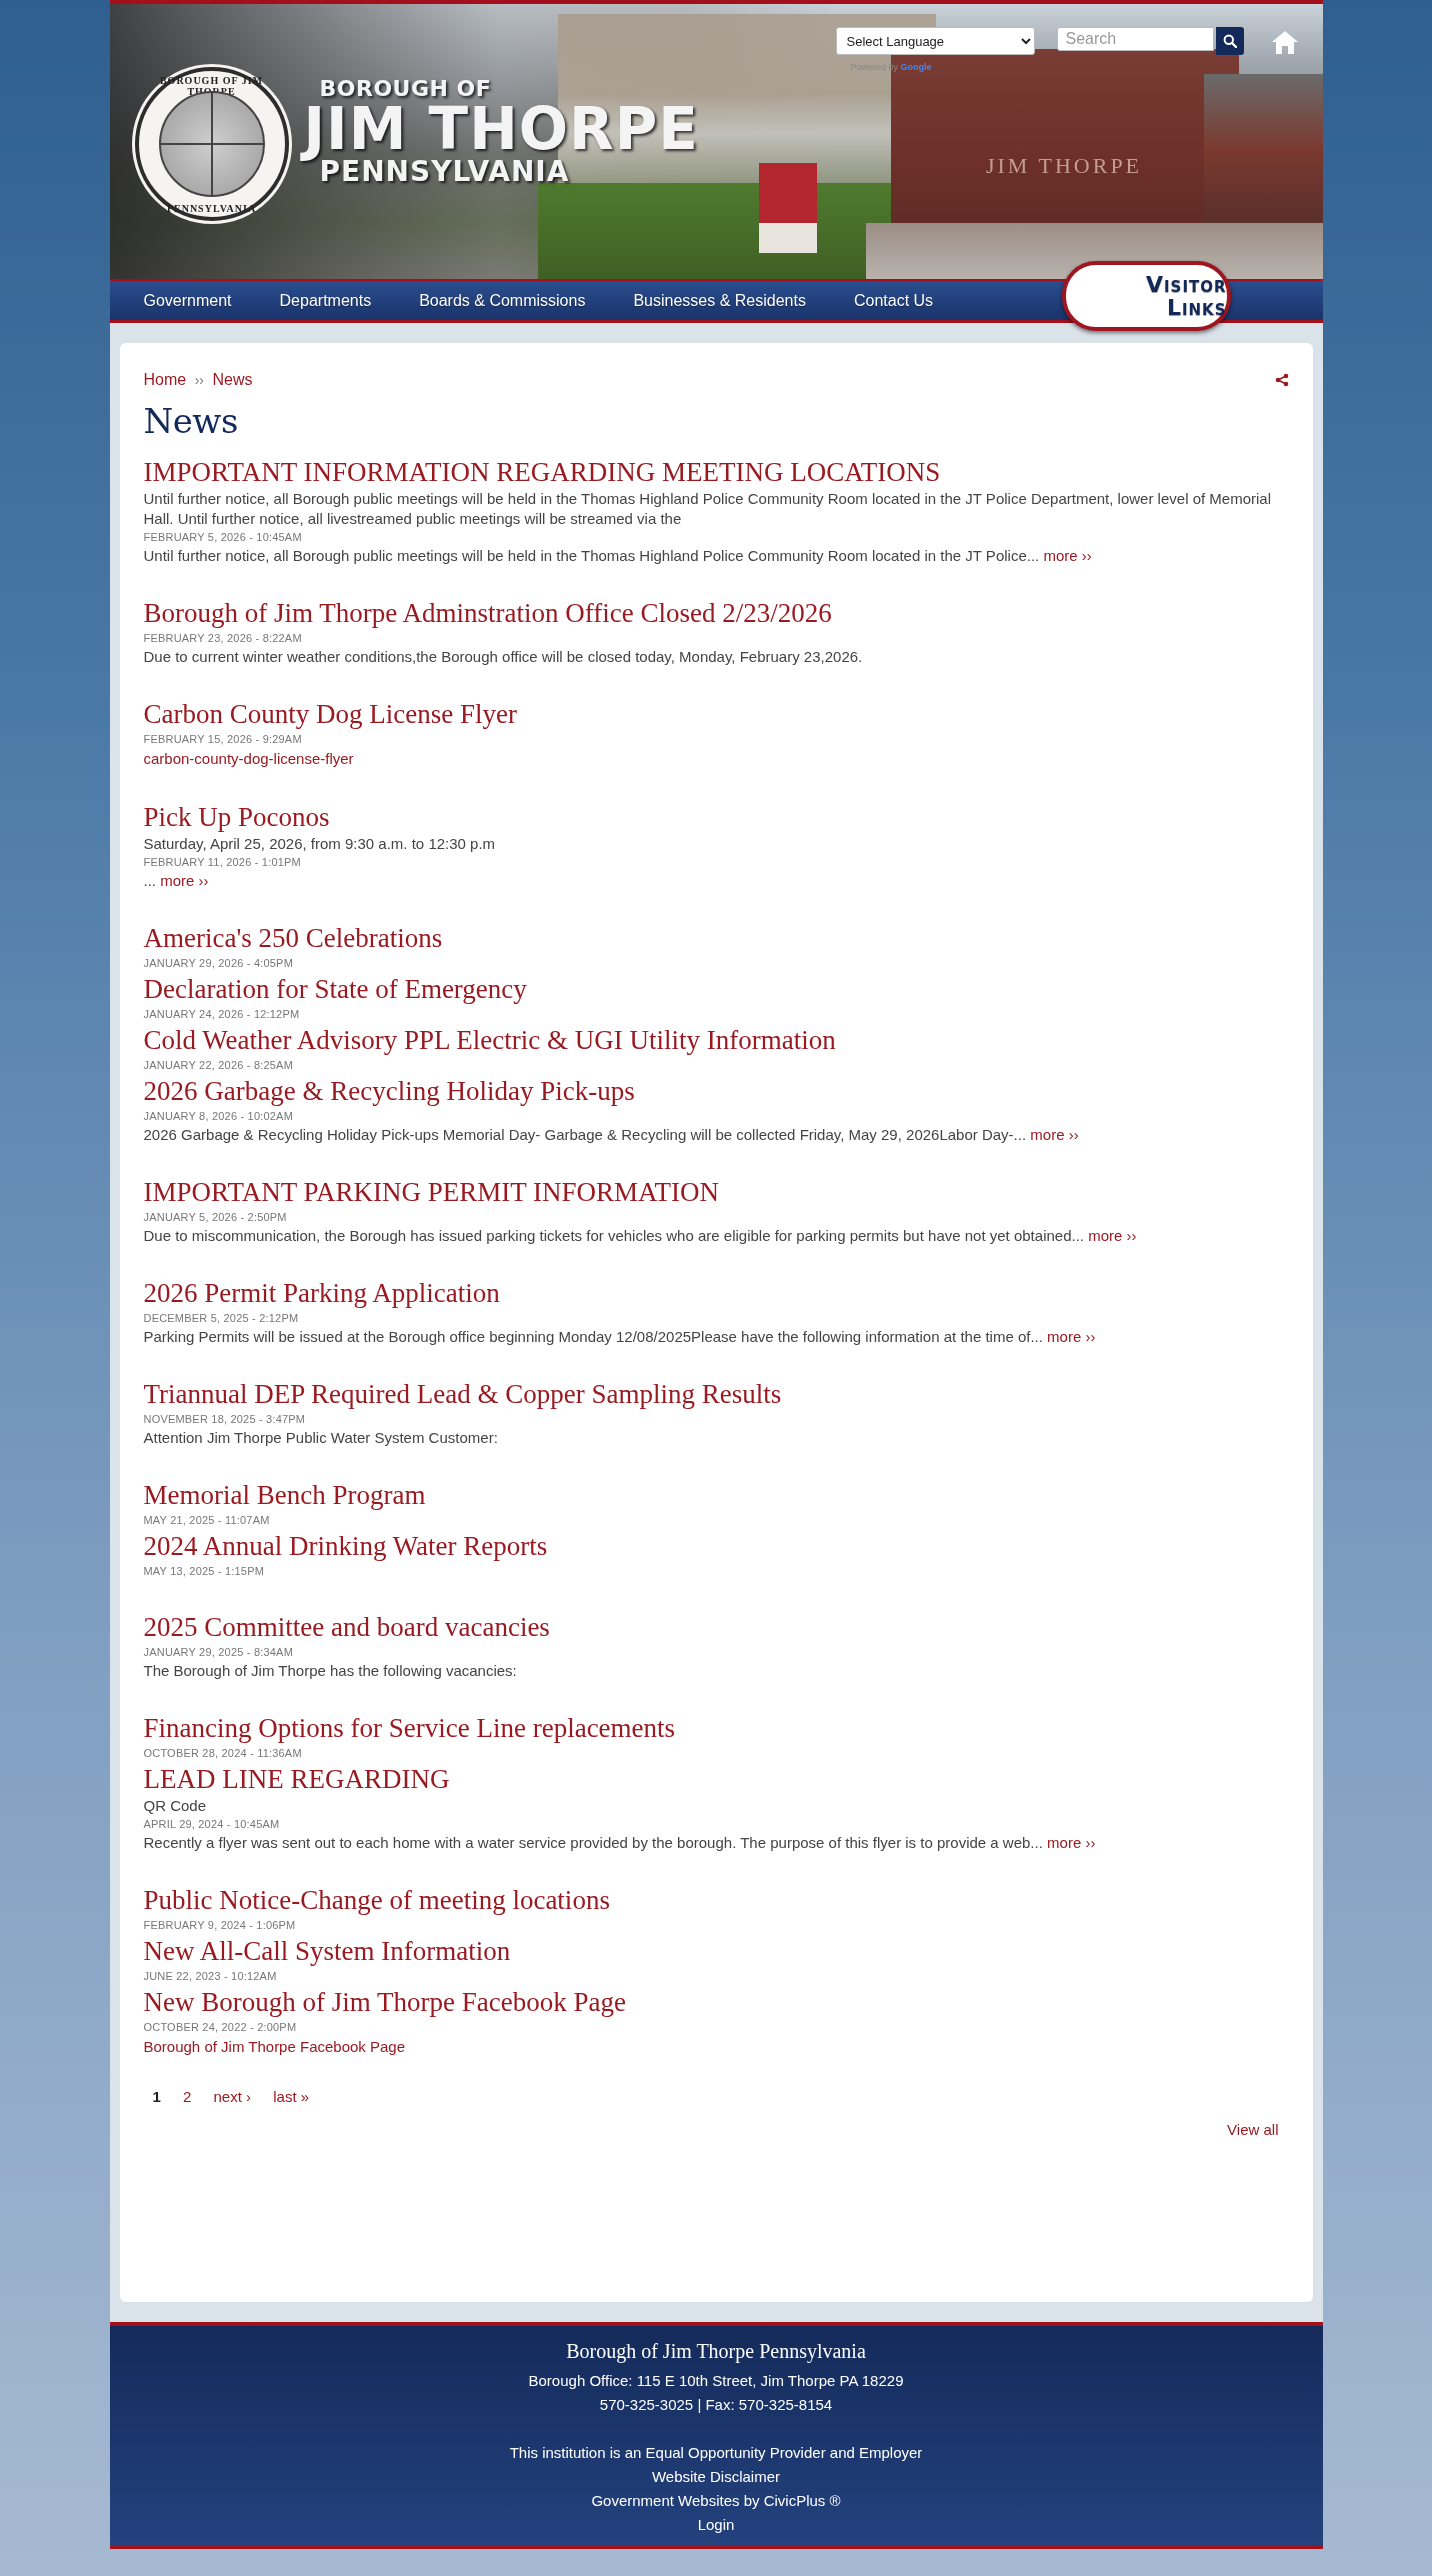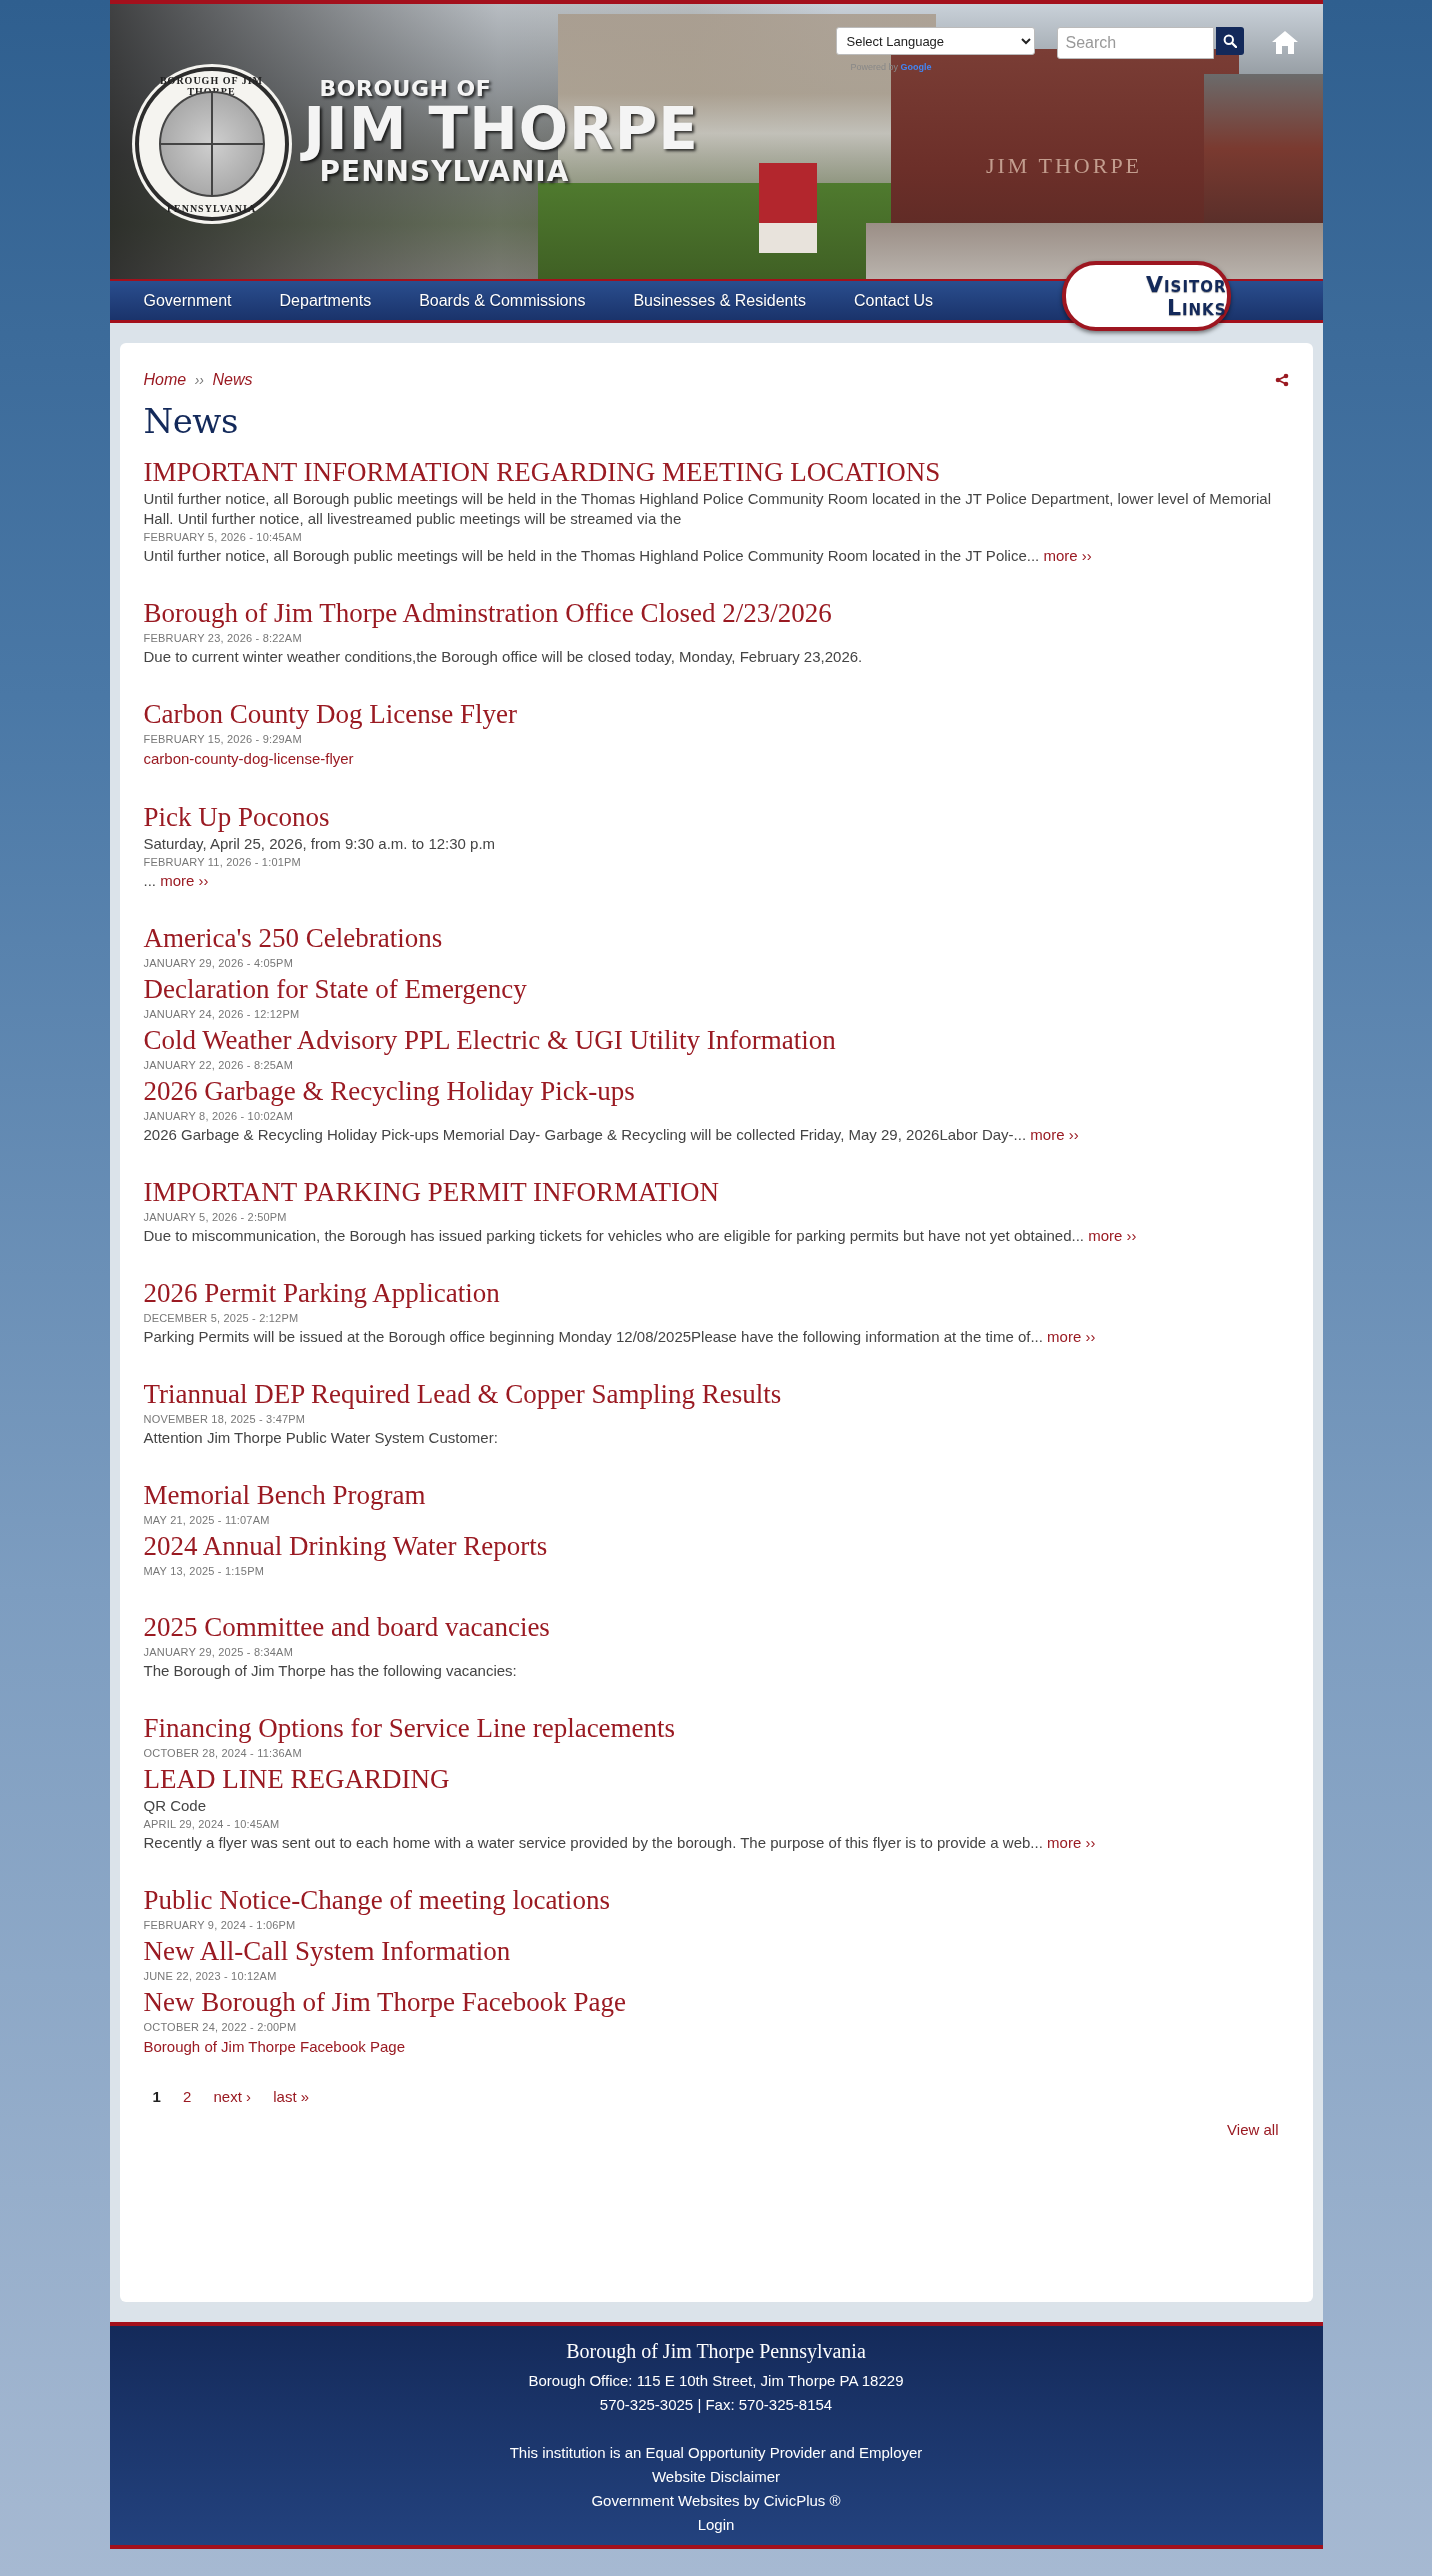--- a/index.html
+++ b/index.html
@@ -72,21 +72,21 @@
   .title-big { font-family: "DejaVu Sans", sans-serif; font-weight: bold; font-size: 58px; line-height: 60px; letter-spacing: 1px; margin-top: -2px; }
   .title-state { font-family: "DejaVu Sans", sans-serif; font-weight: bold; font-size: 28px; margin-left: 16px; margin-top: -4px; letter-spacing: 1px; }
 
   .lang-select {
     position: absolute; left: 726px; top: 23px; width: 199px; height: 28px;
     font-family: "Liberation Sans", sans-serif; font-size: 13px; color: #222;
     background: #fff; border: 1px solid #bbb; border-radius: 3px; padding: 0 6px;
   }
   .powered { position: absolute; left: 741px; top: 58px; font-size: 9px; color: #888; }
   .powered .g { color: #4285f4; font-weight: bold; }
-  .search-box { position: absolute; left: 947px; top: 23px; width: 157px; height: 32px; background: #fff; border-radius: 3px 0 0 3px; border: 1px solid #bbb; }
+  .search-box { position: absolute; left: 947px; top: 23px; width: 157px; height: 24px; background: #fff; border-radius: 3px 0 0 3px; border: 1px solid #bbb; }
   .search-box input { width: 100%; height: 100%; border: none; padding: 0 8px; font-size: 16px; font-family: "Liberation Sans", sans-serif; color: #333; background: transparent; outline: none; }
   .search-box input::placeholder { color: #999; }
   .search-btn { position: absolute; left: 1106px; top: 23px; width: 28px; height: 28px; background: #13295a; border-radius: 0 3px 3px 0; display: flex; align-items: center; justify-content: center; }
   .home-btn { position: absolute; left: 1160px; top: 24px; width: 30px; height: 28px; display: flex; align-items: center; justify-content: center; }
 
   
   .nav {
     height: 44px; position: relative;
     background: linear-gradient(180deg, #2a4e8e 0%, #1a336b 100%);
     border-top: 2px solid #a3101c; border-bottom: 3px solid #a3101c;
@@ -97,21 +97,21 @@
     position: absolute; right: 44px; top: -20px; width: 169px; height: 70px;
     background: #fff; border: 4px solid #9d1620; border-radius: 34px;
     display: flex; flex-direction: column; align-items: flex-end; justify-content: center;
     box-shadow: 0 2px 4px rgba(0,0,0,.5); z-index: 3;
   }
   .visitor-btn span { font-family: "DejaVu Sans", sans-serif; font-weight: bold; color: #13295a; font-size: 22px; line-height: 23px; letter-spacing: 1px; font-variant: small-caps; }
 
   
   .content-outer { background: #dbe3ea; padding: 20px 10px 20px 10px; }
   .card { background: #fff; border-radius: 6px; padding: 28px 24px 30px 24px; position: relative; min-height: 1959px; }
-  .breadcrumb { font-size: 16px; color: #9a1a22; font-style: italic; }
+  .breadcrumb { font-size: 16px; color: #9a1a22; }
   .breadcrumb .sep { color: #777; margin: 0 4px; font-size: 14px; }
   .share { position: absolute; right: 22px; top: 30px; width: 16px; height: 16px; }
   .page-title { font-family: "DejaVu Serif", serif; font-size: 34px; color: #13295a; font-weight: normal; margin: 12px 0 14px 0; letter-spacing: -0.5px; }
 
   .item { margin-bottom: 0; }
   .item-title { display: block; font-family: "Liberation Serif", serif; font-size: 27px; color: #9a1a22; line-height: 34px; }
   .item-date { font-size: 11px; color: #777; text-transform: uppercase; margin: 2px 0 3px 0; letter-spacing: 0.2px; }
   .item-desc { font-size: 15px; color: #444; line-height: 20px; }
   .item-desc a, .item-link { color: #9a1a22; }
   .item-link { font-size: 15px; line-height: 22px; display: inline-block; }

